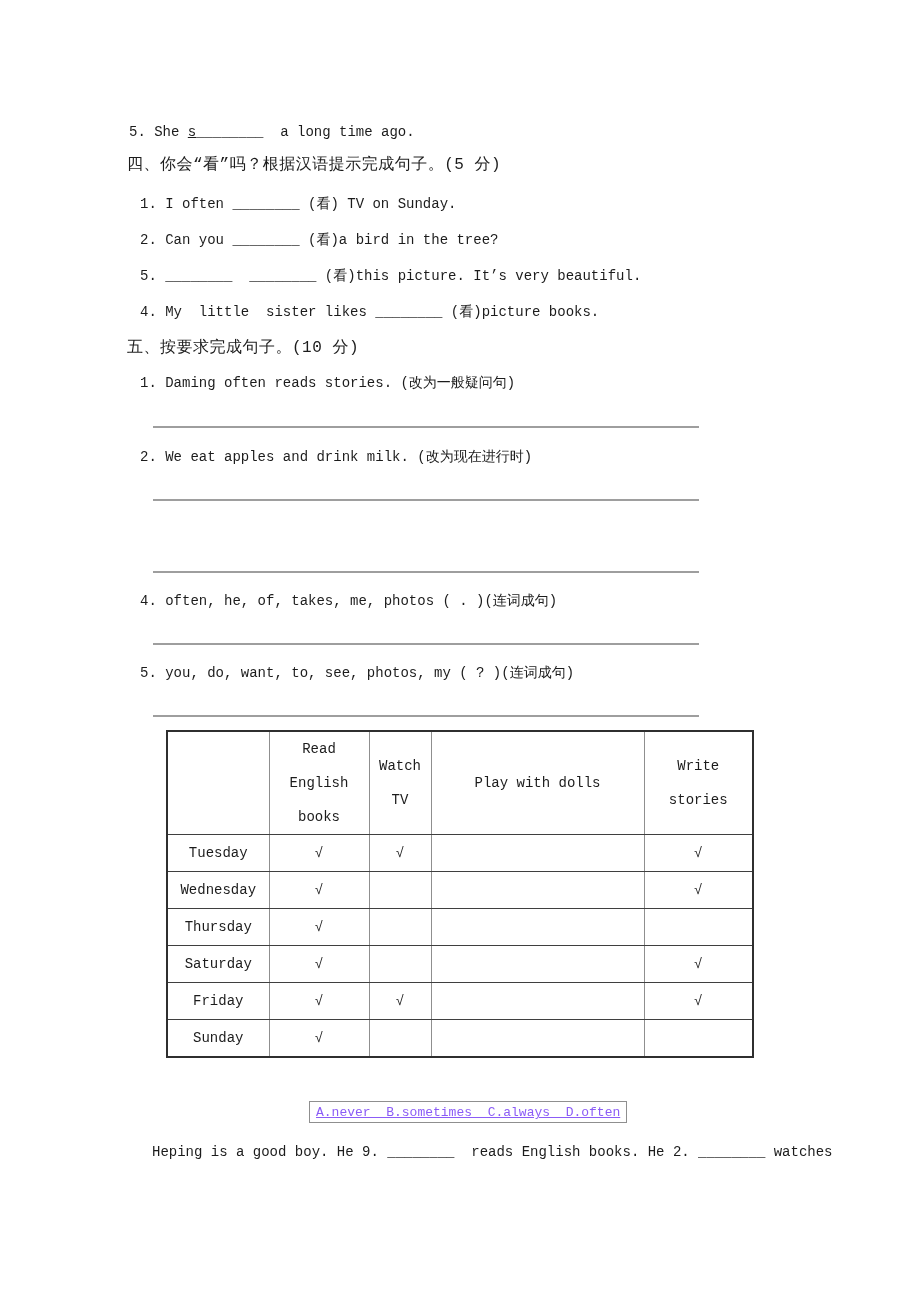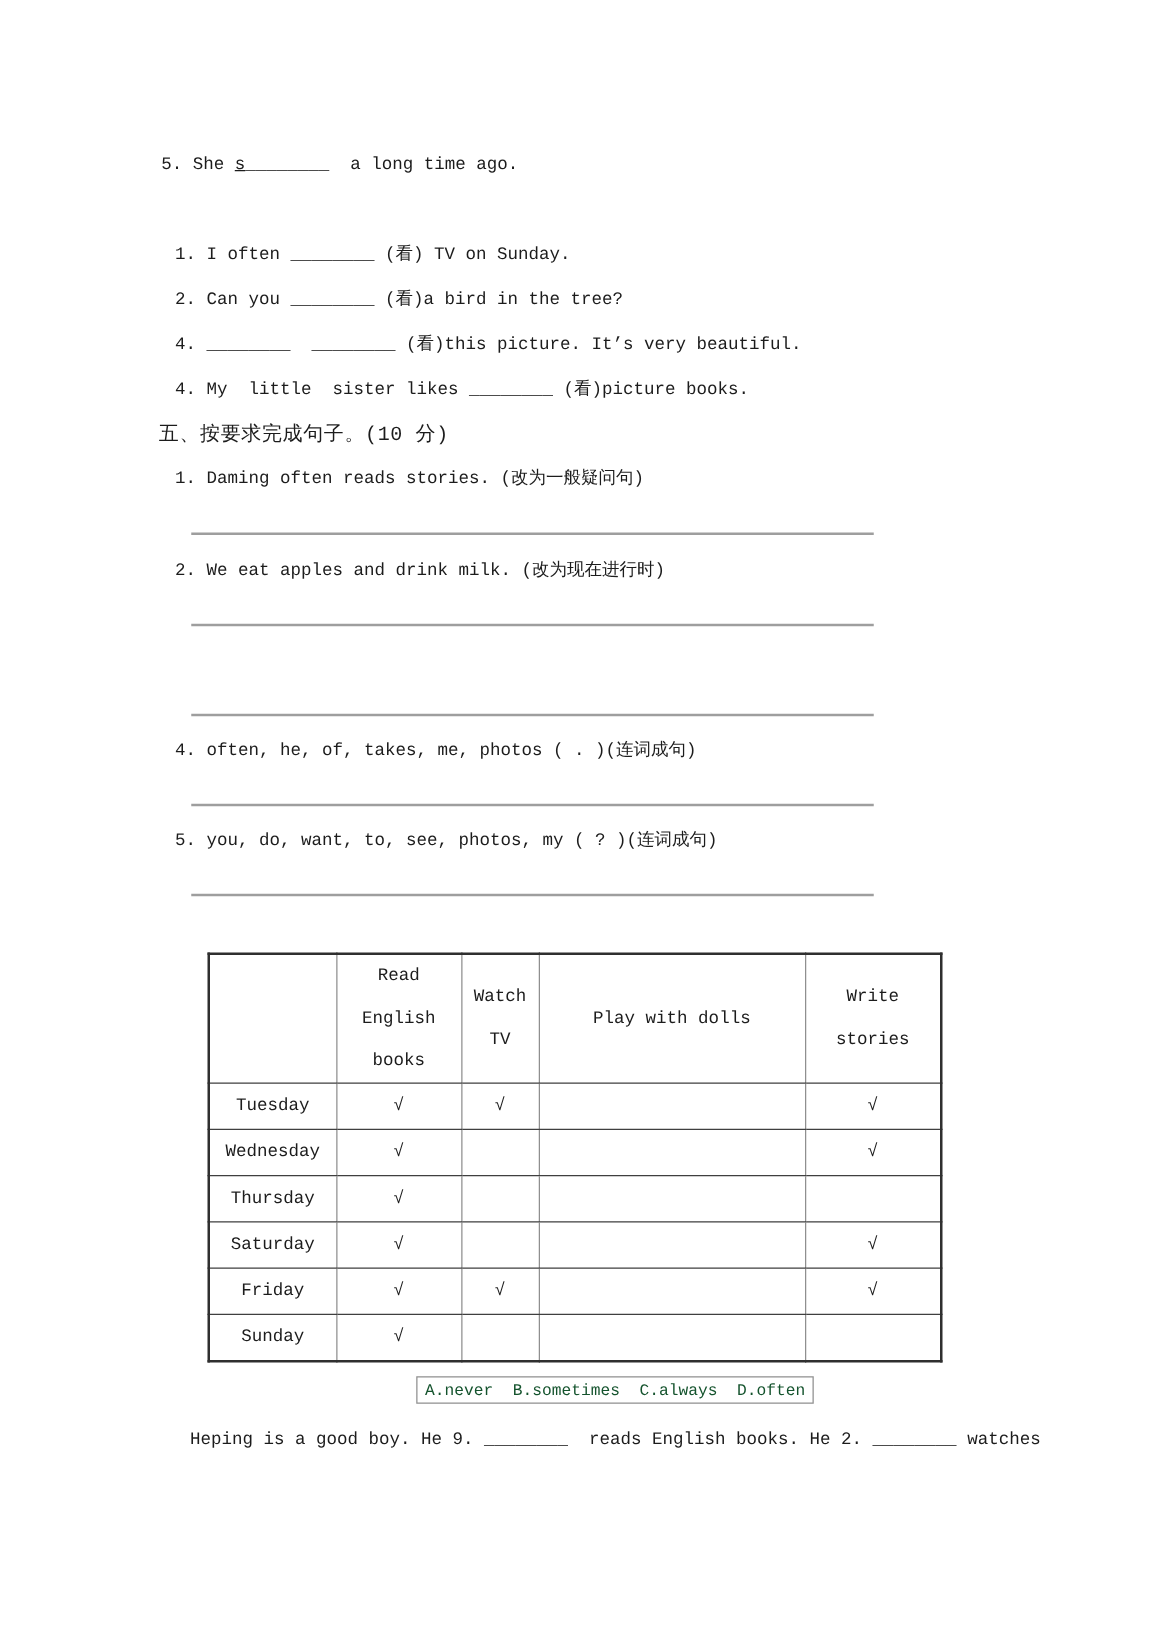--- a/index.html
+++ b/index.html
@@ -13,52 +13,53 @@
     color:#1c1c1c;
     white-space:pre;
   }
   .h{font-size:16px;letter-spacing:0.5px;}
   .u{text-decoration:underline;}
   .ansline{
     position:absolute;left:153px;width:546px;height:0;
     border-top:2px solid #9e9e9e;
   }
   .grid{
-    position:absolute;left:166px;top:762px;
+    position:absolute;left:166px;top:730px;
     border-collapse:collapse;table-layout:fixed;
     font-family:"Liberation Mono","DejaVu Sans Mono",monospace;
     font-size:14px;color:#1c1c1c;
     border:2px solid #2f2f2f;
   }
   .grid th,.grid td{
     border-top:1px solid #3f3f3f;border-bottom:1px solid #3f3f3f;
     border-left:1px solid #8f8f8f;border-right:1px solid #8f8f8f;
     text-align:center;vertical-align:middle;padding:0;
     font-weight:normal;overflow:hidden;
   }
   .grid tr.hdr th{height:75px;white-space:pre-line;line-height:34px;}
   .grid td{height:36px;}
   .optbox{
     position:absolute;left:309px;top:1101px;box-sizing:border-box;
     border:1px solid #8f8f8f;padding:3px 6px 2px 6px;
     font-family:"Liberation Mono","DejaVu Sans Mono",monospace;
-    font-size:13px;color:#14532d;white-space:pre;
-    margin-left:24px;
+    font-size:13px;color:#8b5cf6;white-space:pre;
+    text-decoration:underline;
   }
 </style>
 </head>
 <body>
 
 <div class="page">
 
   <div class="t" style="left:129px;top:123px"><span>5. She </span><span class="u">s</span><span>________  a long time ago.</span></div>
 
+  <div class="t h" style="left:127px;top:155px">四、你会“看”吗？根据汉语提示完成句子。(5 分)</div>
   <div class="t" style="left:140px;top:195px">1. I often ________ (看) TV on Sunday.</div>
   <div class="t" style="left:140px;top:231px">2. Can you ________ (看)a bird in the tree?</div>
-  <div class="t" style="left:140px;top:267px">4. ________  ________ (看)this picture. It’s very beautiful.</div>
+  <div class="t" style="left:140px;top:267px">5. ________  ________ (看)this picture. It’s very beautiful.</div>
   <div class="t" style="left:140px;top:303px">4. My  little  sister likes ________ (看)picture books.</div>
 
   <div class="t h" style="left:127px;top:338px">五、按要求完成句子。(10 分)</div>
 
   <div class="t" style="left:140px;top:374px">1. Daming often reads stories. (改为一般疑问句)</div>
   <div class="ansline" style="top:426px"></div>
 
   <div class="t" style="left:140px;top:448px">2. We eat apples and drink milk. (改为现在进行时)</div>
   <div class="ansline" style="top:499px"></div>
 

